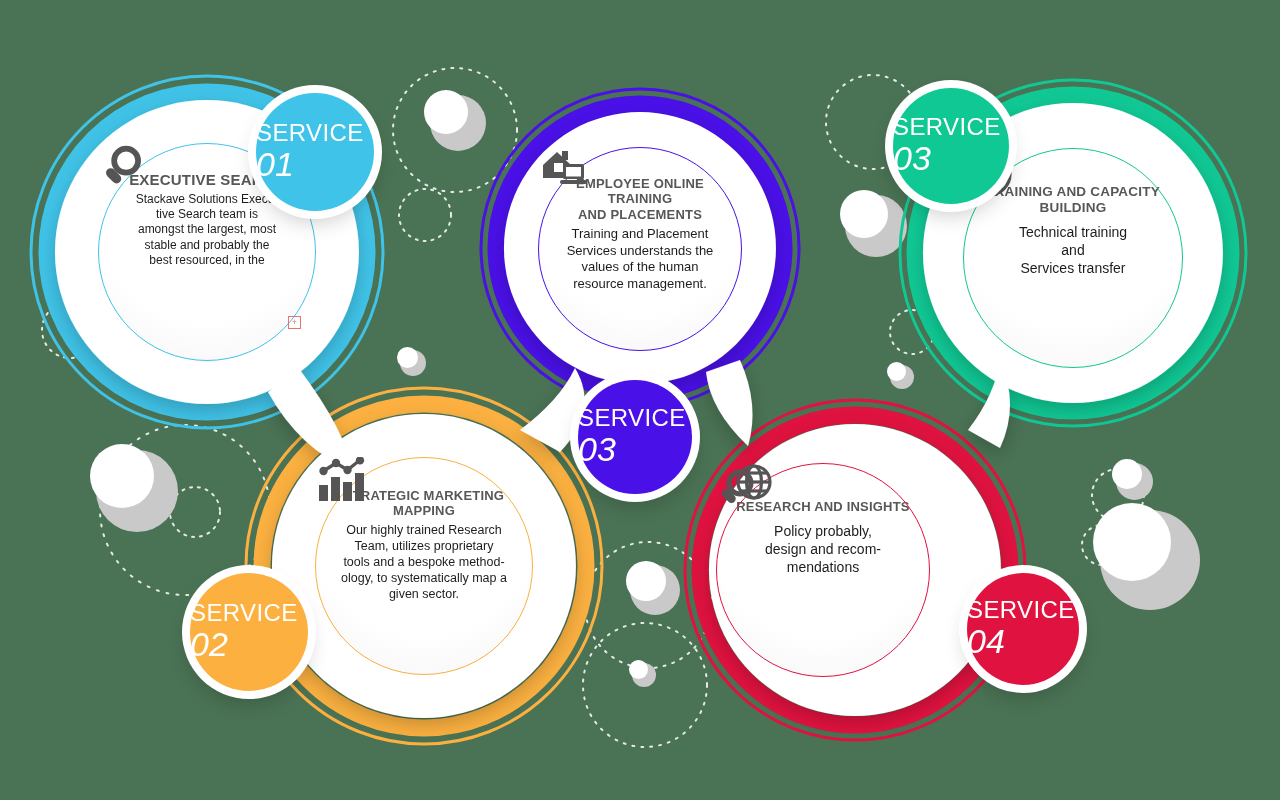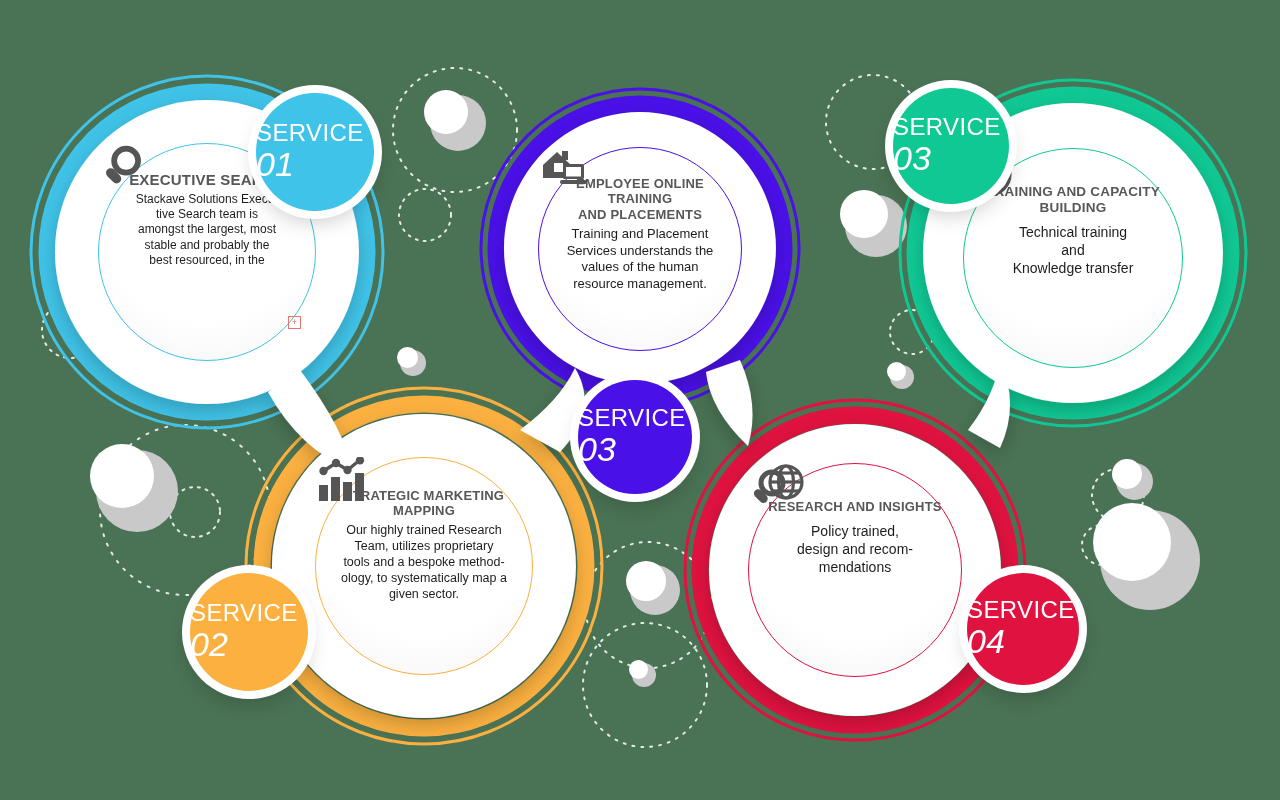--- a/index.html
+++ b/index.html
@@ -230,37 +230,37 @@
 values of the human
 resource management.</p>
     </div>
     <div class="badge" style="left:578px;top:380px;width:114px;height:114px;background:#4a10e8;pointer-events:auto;">
       <span class="b-word">SERVICE</span>
       <span class="b-num">03</span>
     </div>
   </div>
 
   <div class="node" style="left:0;top:0;width:1280px;height:800px;pointer-events:none;">
-    <div class="disc" style="left:748px;top:463px;width:214px;height:214px;color:#e0123f;padding-top:26px;pointer-events:auto;">
+    <div class="disc" style="left:716px;top:463px;width:214px;height:214px;color:#e0123f;padding-top:26px;pointer-events:auto;">
       <span class="ring-line"></span>
       <span class="icon">
         <svg width="60" height="48" viewBox="0 0 60 48">
           <g fill="none" stroke="#555" stroke-width="3.2">
             <circle cx="38" cy="19" r="16"></circle>
             <ellipse cx="38" cy="19" rx="7.5" ry="16"></ellipse>
             <line x1="22" y1="19" x2="54" y2="19"></line>
             <line x1="25" y1="10" x2="51" y2="10"></line>
             <line x1="25" y1="28" x2="51" y2="28"></line>
           </g>
           <circle cx="24" cy="20" r="11" fill="none" stroke="#555" stroke-width="5"></circle>
           <rect x="5" y="29" width="16" height="8.5" rx="4.2" fill="#555" transform="rotate(45 13 33)"></rect>
         </svg>
       </span>
       <p class="title" style="font-size:13px;margin-top:10px;width:200px;">RESEARCH AND INSIGHTS</p>
-      <p class="body-txt" style="font-size:14px;margin-top:9px;width:180px;white-space:pre-line;">Policy trained,
+      <p class="body-txt" style="font-size:14px;margin-top:9px;width:180px;white-space:pre-line;">Policy probably,
 design and recom-
 mendations</p>
     </div>
     <div class="badge" style="left:967px;top:573px;width:112px;height:112px;background:#e0123f;pointer-events:auto;">
       <span class="b-word">SERVICE</span>
       <span class="b-num">04</span>
     </div>
   </div>
 
   <div class="node" style="left:0;top:0;width:1280px;height:800px;pointer-events:none;">
@@ -275,21 +275,21 @@
           <circle cx="42.5" cy="26" r="1.8" fill="#555"></circle>
           <circle cx="26" cy="42.5" r="1.8" fill="#555"></circle>
           <circle cx="9.5" cy="26" r="1.8" fill="#555"></circle>
           <path d="M26,30 L26,36" stroke="#555" stroke-width="2.6" stroke-linecap="round"></path>
         </svg>
       </span>
       <p class="title" style="font-size:13.5px;margin-top:8px;width:200px;white-space:pre-line;">TRAINING AND CAPACITY
 BUILDING</p>
       <p class="body-txt" style="font-size:14px;margin-top:8px;width:190px;white-space:pre-line;">Technical training
 and
-Knowledge transfer</p>
+Services transfer</p>
     </div>
     <div class="badge" style="left:893px;top:88px;width:116px;height:116px;background:#10c894;pointer-events:auto;">
       <span class="b-word">SERVICE</span>
       <span class="b-num">03</span>
     </div>
   </div>
 
 </div>
 
 </body></html>

